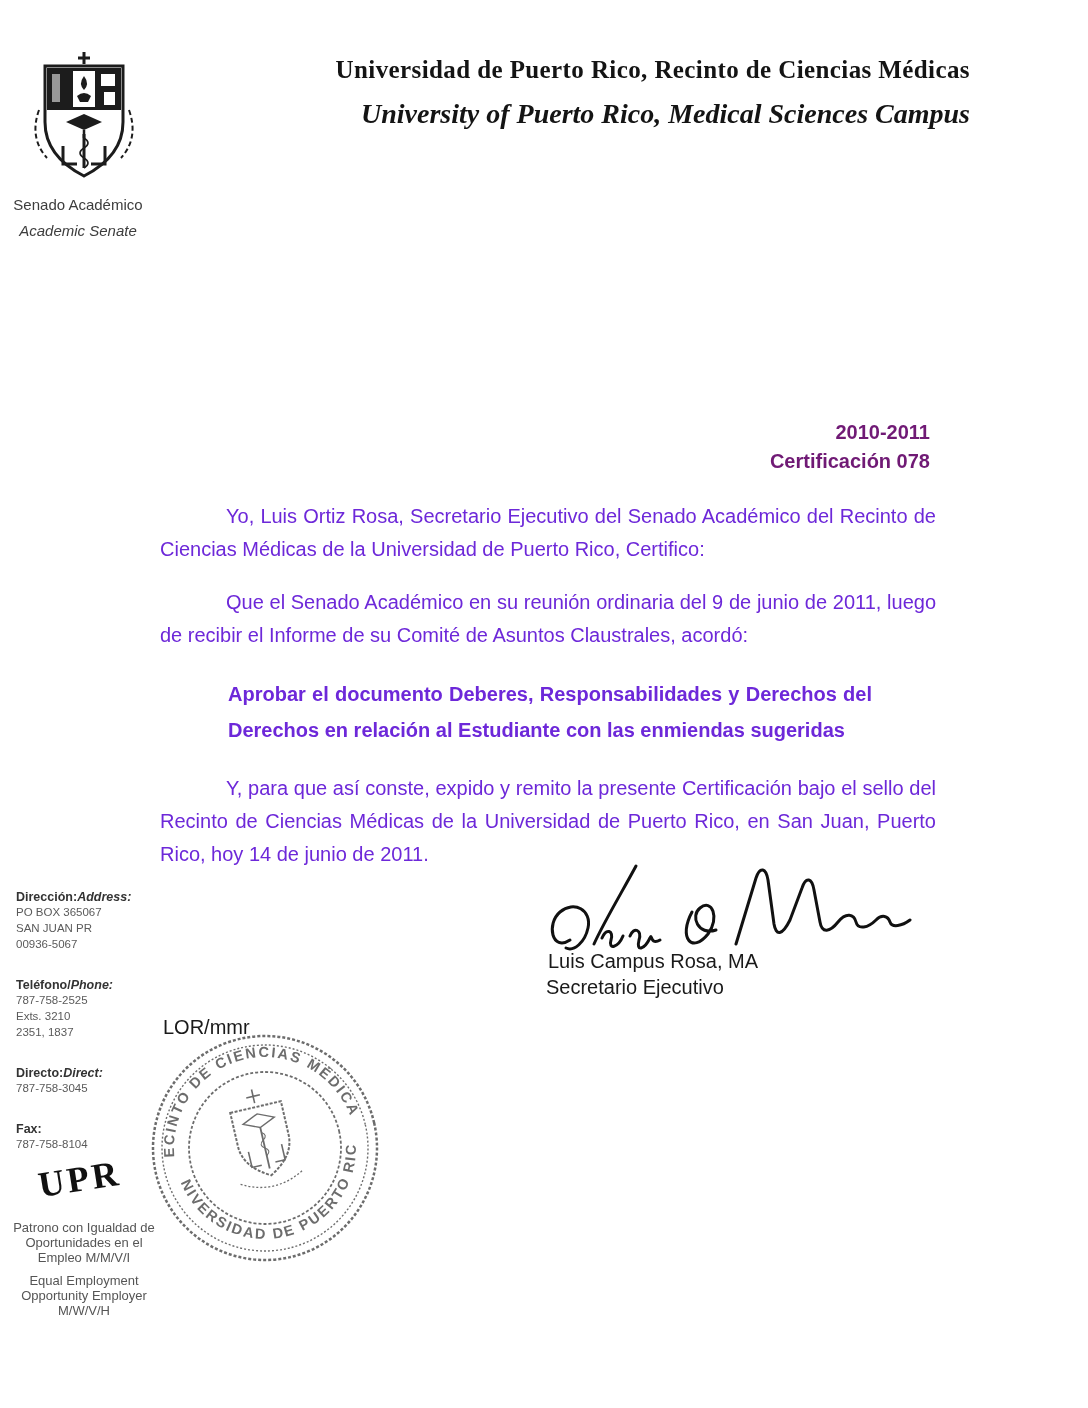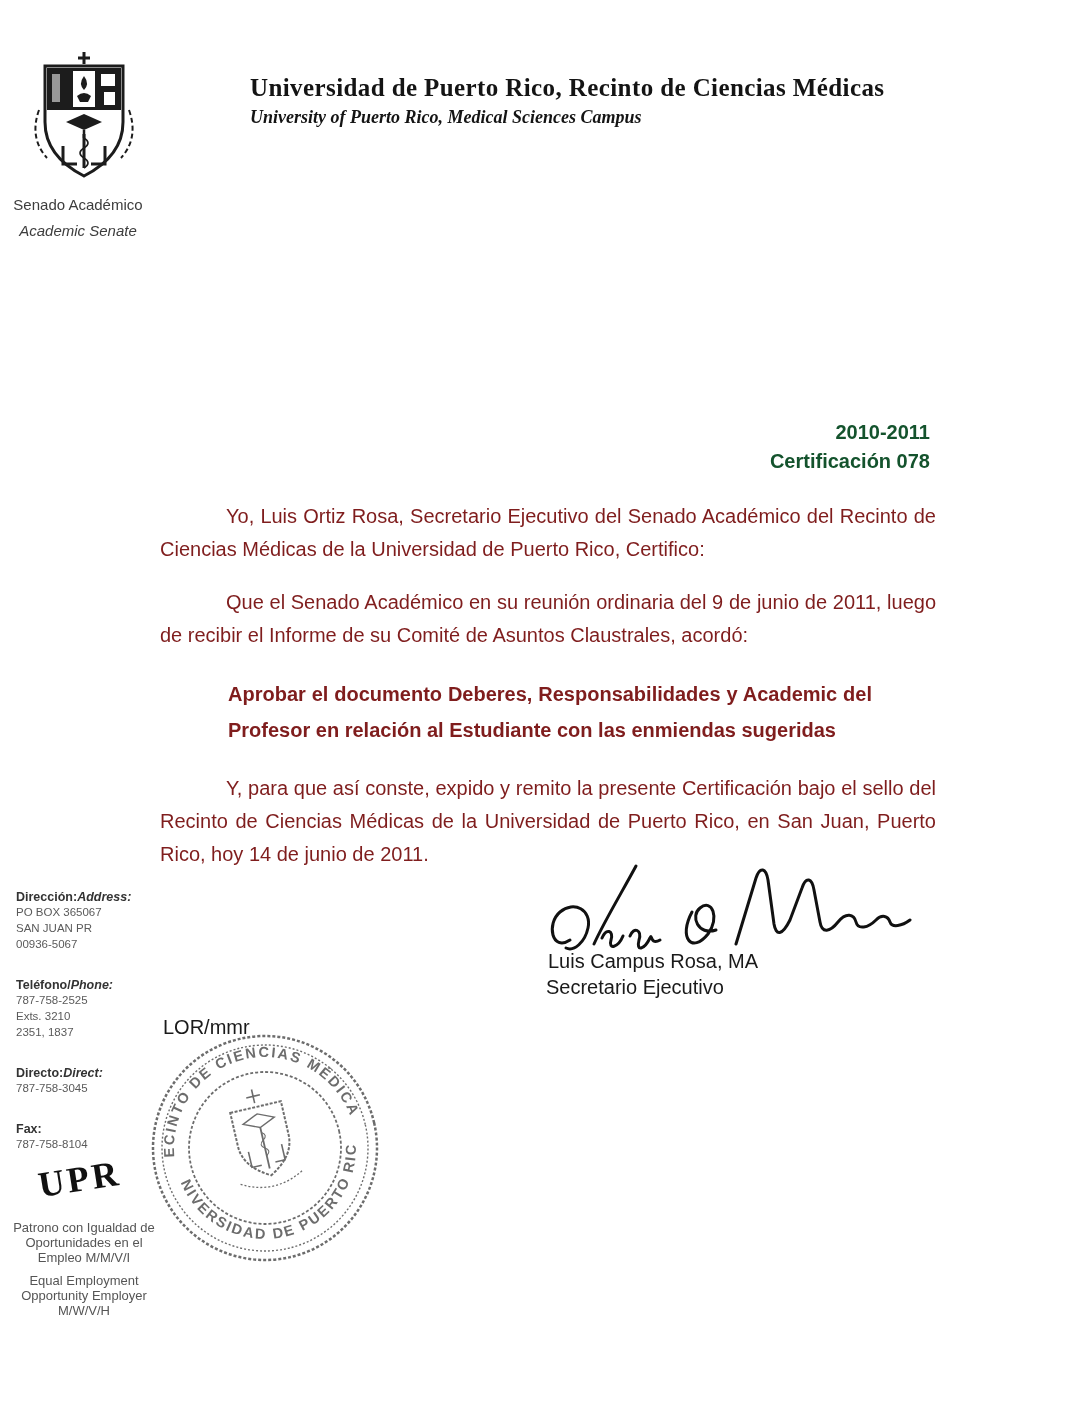--- a/index.html
+++ b/index.html
@@ -16,32 +16,32 @@
   }
 
   
   .org-logo { position: absolute; left: 25px; top: 50px; width: 118px; height: 140px; }
   .org-caption { position: absolute; left: 8px; top: 196px; width: 140px; text-align: center;
                  color: #3d3d3d; font-size: 15px; line-height: 18px; }
   .org-caption .es { margin-bottom: 8px; }
   .org-caption .en { font-style: italic; }
 
   
-  .letterhead { position: absolute; left: 250px; top: 74px; width: 720px; text-align: left;
+  .letterhead { position: absolute; left: 250px; top: 56px; width: 720px; text-align: right;
                 font-family: "Liberation Serif", serif; color: #141414; }
   .letterhead .title-es { font-size: 25px; font-weight: 600; letter-spacing: 0.4px; }
-  .letterhead .title-en { font-size: 18px; font-style: italic; font-weight: 600; margin-top: 5px; font-family: Liberation Serif, serif; }
+  .letterhead .title-en { font-size: 28px; font-style: italic; font-weight: 600; margin-top: 14px; font-family: Liberation Serif, serif; }
 
   
   .cert-block { position: absolute; right: 158px; top: 418px; text-align: right;
-                font-size: 20px; font-weight: bold; line-height: 29px; color: #14532d; }
+                font-size: 20px; font-weight: bold; line-height: 29px; color: #701a75; }
 
   
   .body-col { position: absolute; left: 160px; top: 500px; width: 776px;
-              font-size: 20px; line-height: 33px; text-align: justify; color: #7f1d1d; }
+              font-size: 20px; line-height: 33px; text-align: justify; color: #6d28d9; }
   .body-col p.para { text-indent: 66px; margin-bottom: 20px; }
   .body-col p.approve { font-weight: bold; margin: 24px 0 24px 68px; width: 644px;
                         line-height: 36px; text-align: justify; }
   .body-col p.para:last-child { margin-bottom: 4px; }
 
   
   .signature-block { position: absolute; left: 540px; top: 860px; width: 480px; }
   .signature-svg { display: block; width: 480px; height: 96px; }
   .sig-name  { font-size: 20px; line-height: 26px; margin-left: 8px; margin-top: -8px; }
   .sig-title { font-size: 20px; line-height: 26px; margin-left: 6px; }
@@ -113,21 +113,21 @@
   </div>
 
   <div class="cert-block">
     <div>2010-2011</div>
     <div>Certificación 078</div>
   </div>
 
   <div class="body-col">
     <p class="para">Yo, Luis Ortiz Rosa, Secretario Ejecutivo del Senado Académico del Recinto de Ciencias Médicas de la Universidad de Puerto Rico, Certifico:</p>
     <p class="para">Que el Senado Académico en su reunión ordinaria del 9 de junio de 2011, luego de recibir el Informe de su Comité de Asuntos Claustrales, acordó:</p>
-    <p class="approve">Aprobar el documento Deberes, Responsabilidades y Academic del Profesor en relación al Estudiante con las enmiendas sugeridas</p>
+    <p class="approve">Aprobar el documento Deberes, Responsabilidades y Derechos del Derechos en relación al Estudiante con las enmiendas sugeridas</p>
     <p class="para">Y, para que así conste, expido y remito la presente Certificación bajo el sello del Recinto de Ciencias Médicas de la Universidad de Puerto Rico, en San Juan, Puerto Rico, hoy 14 de junio de 2011.</p>
   </div>
 
   <div class="signature-block">
     <svg class="signature-svg" viewBox="0 0 480 96" xmlns="http://www.w3.org/2000/svg">
       <g stroke="#111" fill="none" stroke-width="3" stroke-linecap="round">
         <path d="M96 6 C 82 32 64 62 54 84"></path>
         <path d="M30 80 C 12 92 6 64 20 52 C 34 40 52 50 48 68 C 45 82 34 92 26 88"></path>
         <path d="M62 78 C 66 68 74 70 71 80 C 68 90 78 88 83 76"></path>
         <path d="M90 76 C 94 66 102 70 99 80 C 96 92 104 90 110 78 C 112 72 110 86 120 80"></path>

